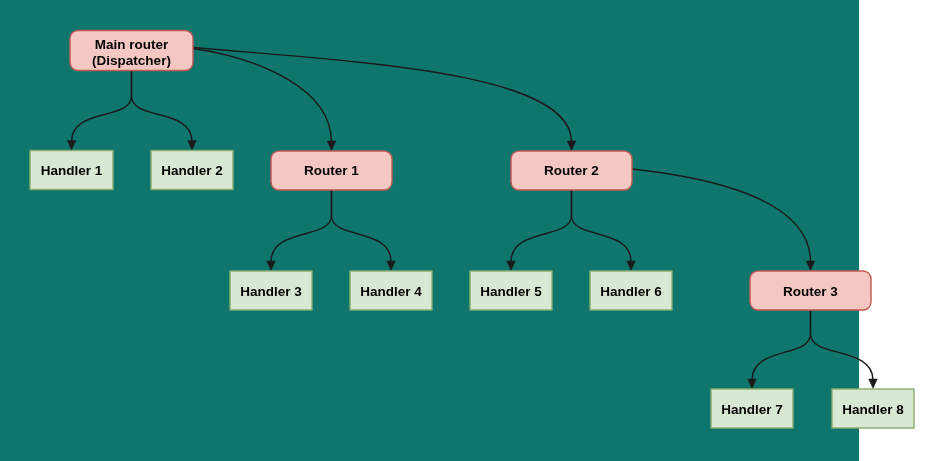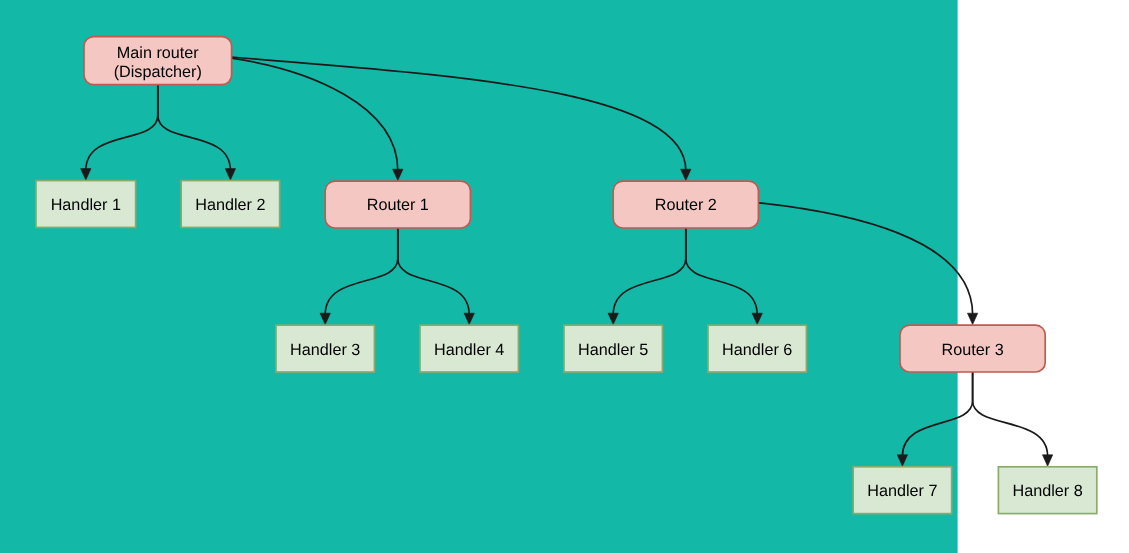--- a/index.html
+++ b/index.html
@@ -2,24 +2,25 @@
 <html><head>
 <meta charset="utf-8">
 <style>
   html, body {
     margin: 0;
     padding: 0;
     background: #ffffff;
   }
   .canvas-wrap {
     position: relative;
-    width: 798px;
+    width: 859px;
     height: 461px;
-    background: #14b8a6;
+    background: #0f766e;
     font-family: "Liberation Sans", sans-serif;
+    font-weight: bold;
   }
   svg { display: block; }
   .router-node {
     fill: #f4c7c3;
     stroke: #c05a52;
     stroke-width: 1.4;
   }
   .handler-node {
     fill: #d9e8d3;
     stroke: #89ab6b;

